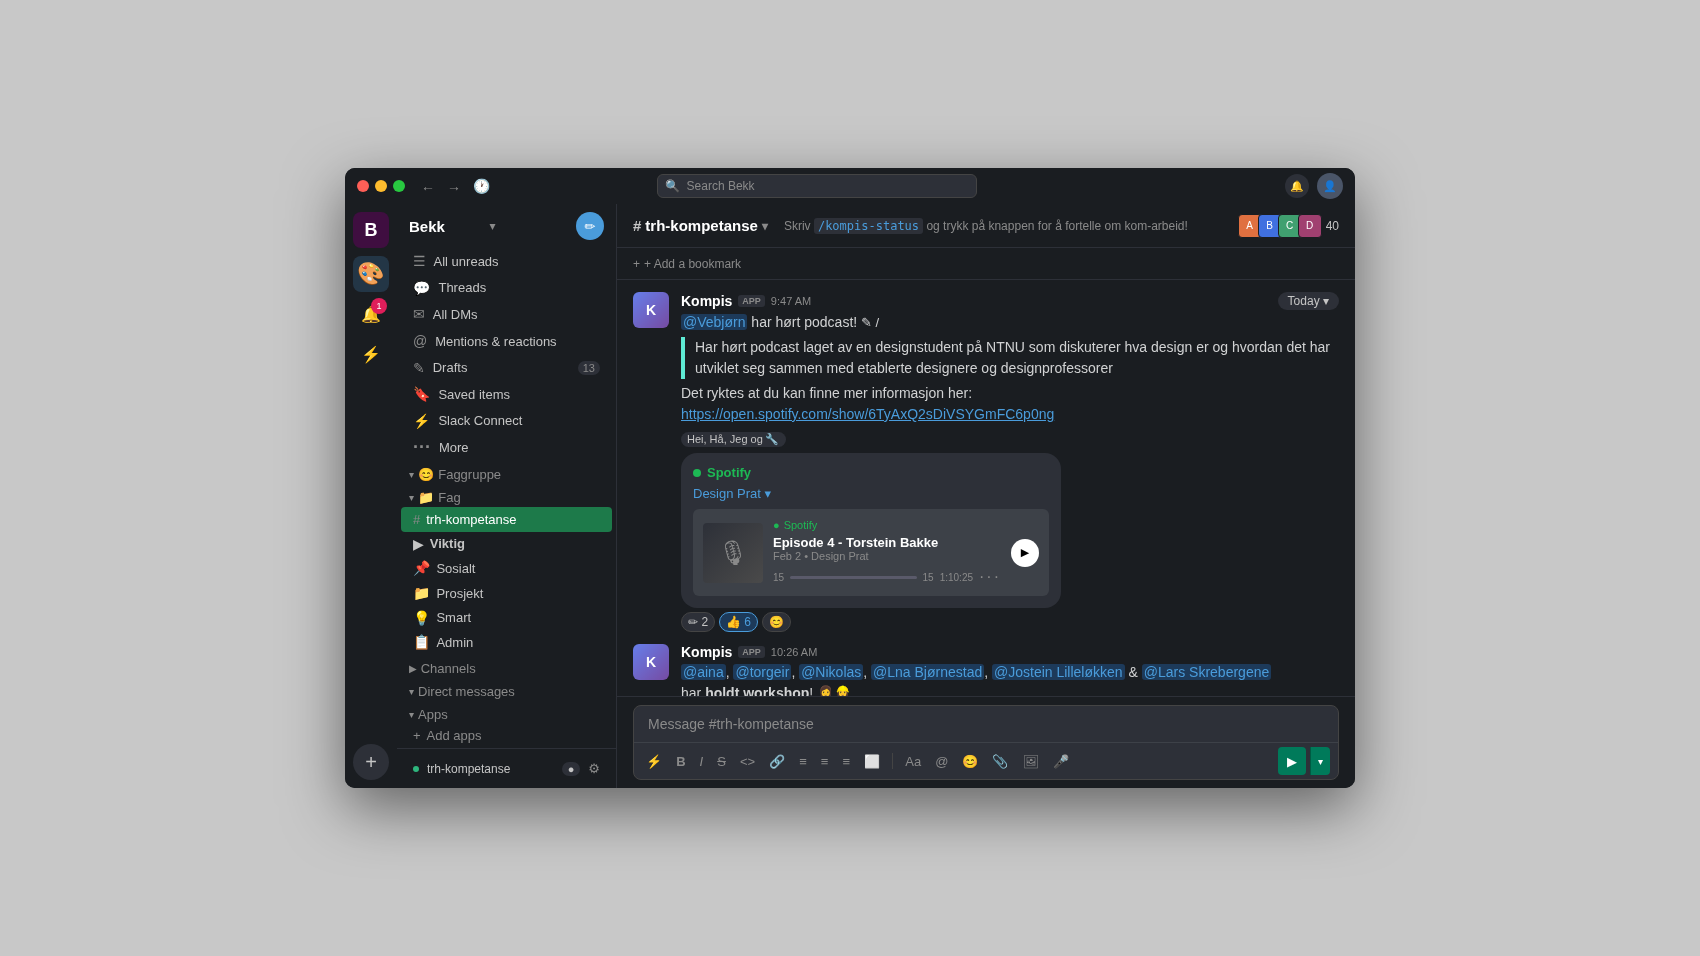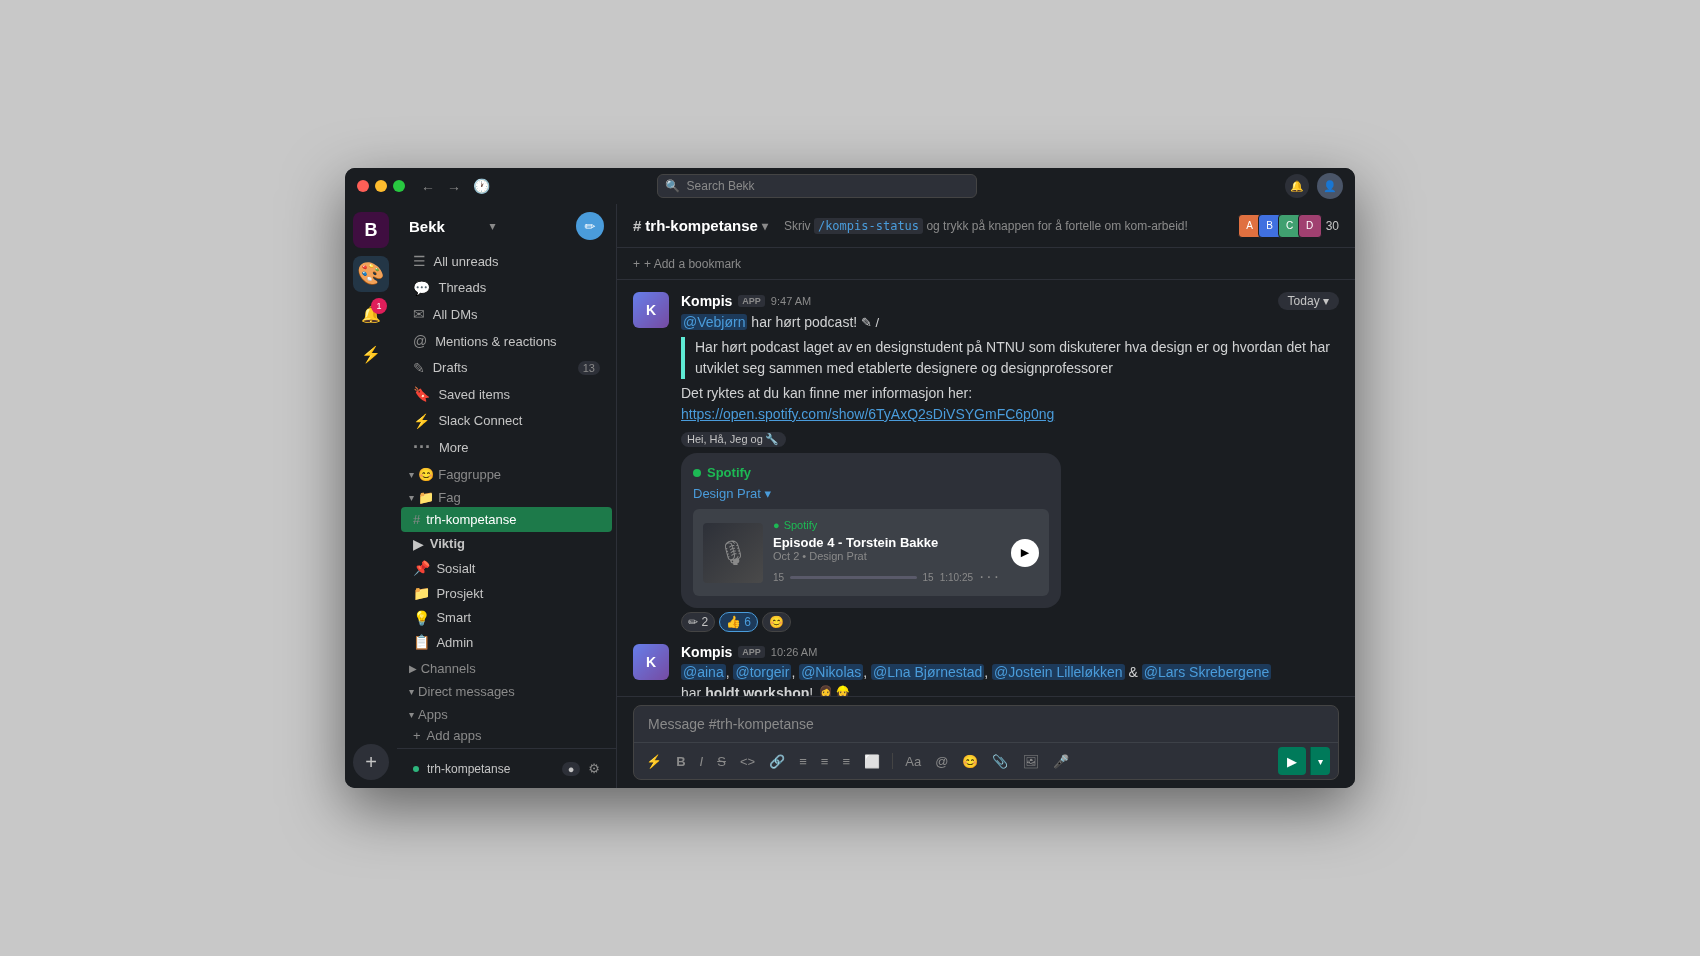--- a/index.html
+++ b/index.html
@@ -791,21 +791,21 @@
         <div class="channel-desc">
           <span>Skriv </span>
           <span class="cmd">/kompis-status</span>
           <span> og trykk på knappen for å fortelle om kom-arbeid!</span>
         </div>
         <div class="header-avatars">
           <div class="header-avatar" style="background:#e07040;">A</div>
           <div class="header-avatar" style="background:#4070e0;">B</div>
           <div class="header-avatar" style="background:#40a070;">C</div>
           <div class="header-avatar" style="background:#a04070;">D</div>
-          <span class="member-count">30</span>
+          <span class="member-count">40</span>
         </div>
       </div>
 
       <div class="bookmark-bar">
         <div class="add-bookmark">
           <span>+</span>
           <span>+ Add a bookmark</span>
         </div>
       </div>
 
@@ -850,21 +850,21 @@
               <div class="spotify-player">
                 <div class="spotify-art">
                   <div class="spotify-art-inner">🎙</div>
                 </div>
                 <div class="spotify-info">
                   <div class="spotify-logo">
                     <span>●</span>
                     <span>Spotify</span>
                   </div>
                   <div class="spotify-episode">Episode 4 - Torstein Bakke</div>
-                  <div class="spotify-meta">Oct 2 • Design Prat</div>
+                  <div class="spotify-meta">Feb 2 • Design Prat</div>
                   <div class="spotify-controls">
                     <span class="spotify-skip">15</span>
                     <div class="spotify-progress"></div>
                     <span class="spotify-skip">15</span>
                     <span class="spotify-time">1:10:25</span>
                     <span class="spotify-more">···</span>
                   </div>
                 </div>
                 <div class="spotify-play">▶</div>
               </div>

